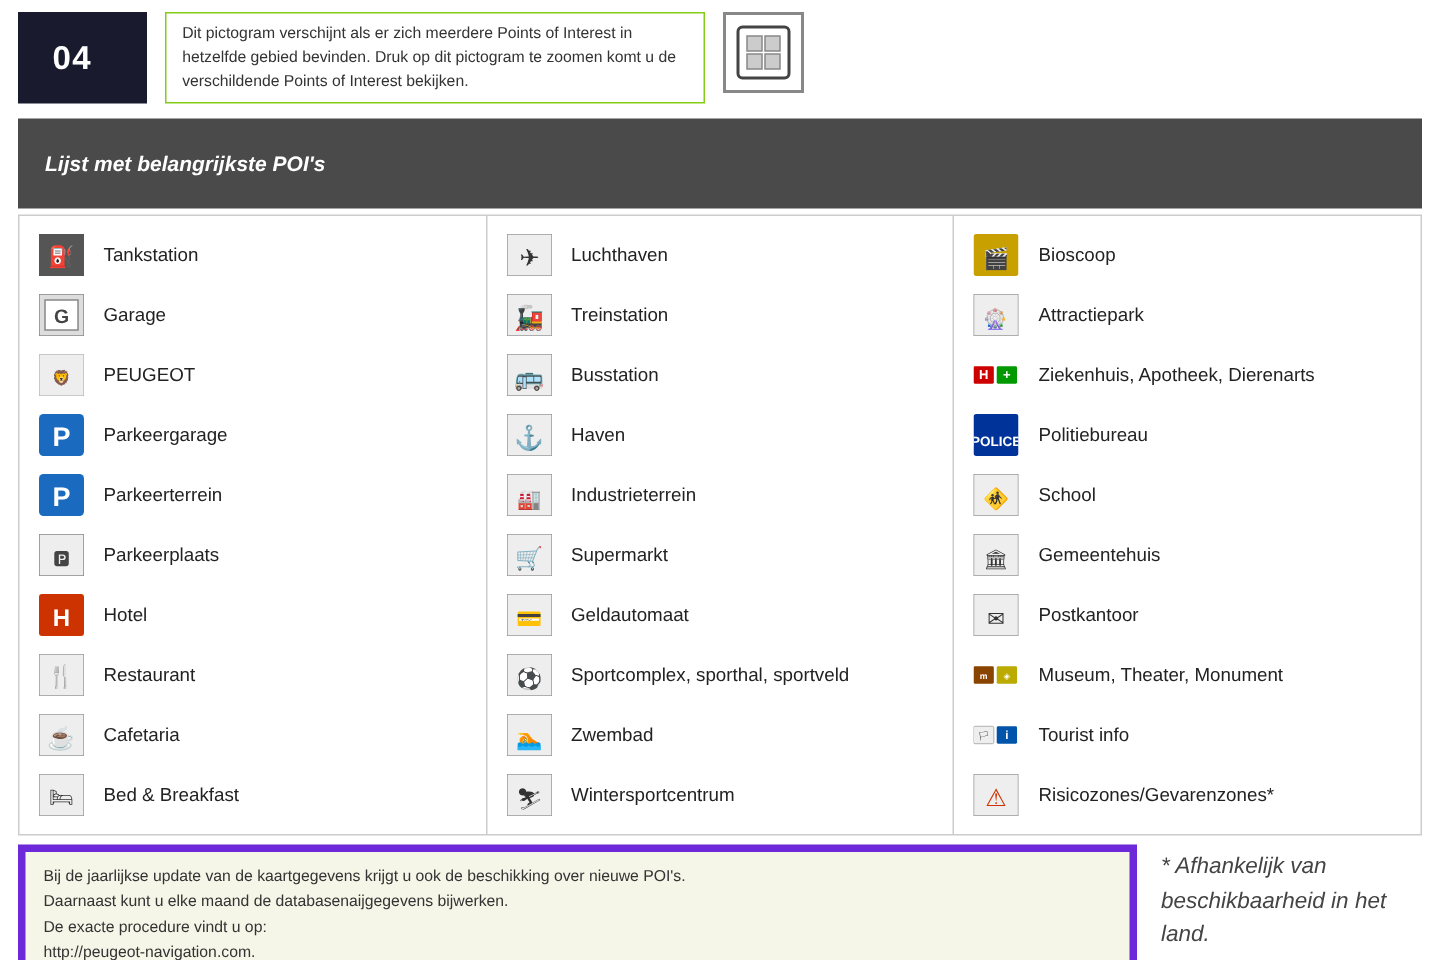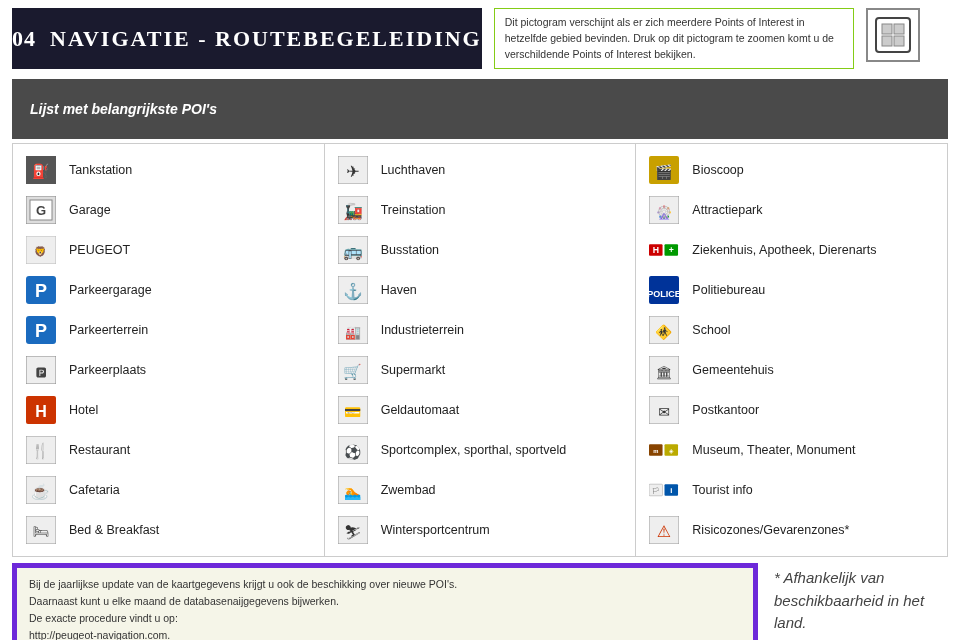--- a/index.html
+++ b/index.html
@@ -17,23 +17,22 @@
       display: flex;
       align-items: stretch;
       background: #fff;
       padding: 8px 12px 4px 12px;
       gap: 12px;
     }
     .header-title-block {
       display: flex;
       align-items: center;
       background: #1a1a2e;
-      padding: 8px 0;
+      padding: 8px 23px;
       flex: 0 0 auto;
-      font-family: Liberation Serif, serif;
     }
     .header-title-block .chapter-num {
       color: #fff;
       font-size: 22px;
       font-weight: bold;
       margin-right: 14px;
       letter-spacing: 1px;
     }
     .header-title-block .chapter-title {
       color: #fff;
@@ -144,21 +143,20 @@
 
     
     .poi-svg { width: 30px; height: 28px; }
   </style>
 </head>
 <body>
 
 <div class="header">
   <div class="header-title-block">
     <span class="chapter-num">04</span>
-    <span class="chapter-title">NAVIGATIE - ROUTEBEGELEIDING</span>
   </div>
   <div class="header-info-box">
     <span>Dit pictogram verschijnt als er zich meerdere Points of Interest in hetzelfde gebied bevinden. Druk op dit pictogram te zoomen komt u de verschildende Points of Interest bekijken.</span>
   </div>
   <div class="header-icon-box">
     <svg class="nav-icon-svg" viewBox="0 0 38 38" fill="none" xmlns="http://www.w3.org/2000/svg">
       <rect x="2" y="2" width="34" height="34" rx="3" fill="none" stroke="#444" stroke-width="2"></rect>
       <rect x="8" y="8" width="10" height="10" fill="#ccc" stroke="#888" stroke-width="1"></rect>
       <rect x="20" y="8" width="10" height="10" fill="#ccc" stroke="#888" stroke-width="1"></rect>
       <rect x="8" y="20" width="10" height="10" fill="#ccc" stroke="#888" stroke-width="1"></rect>

